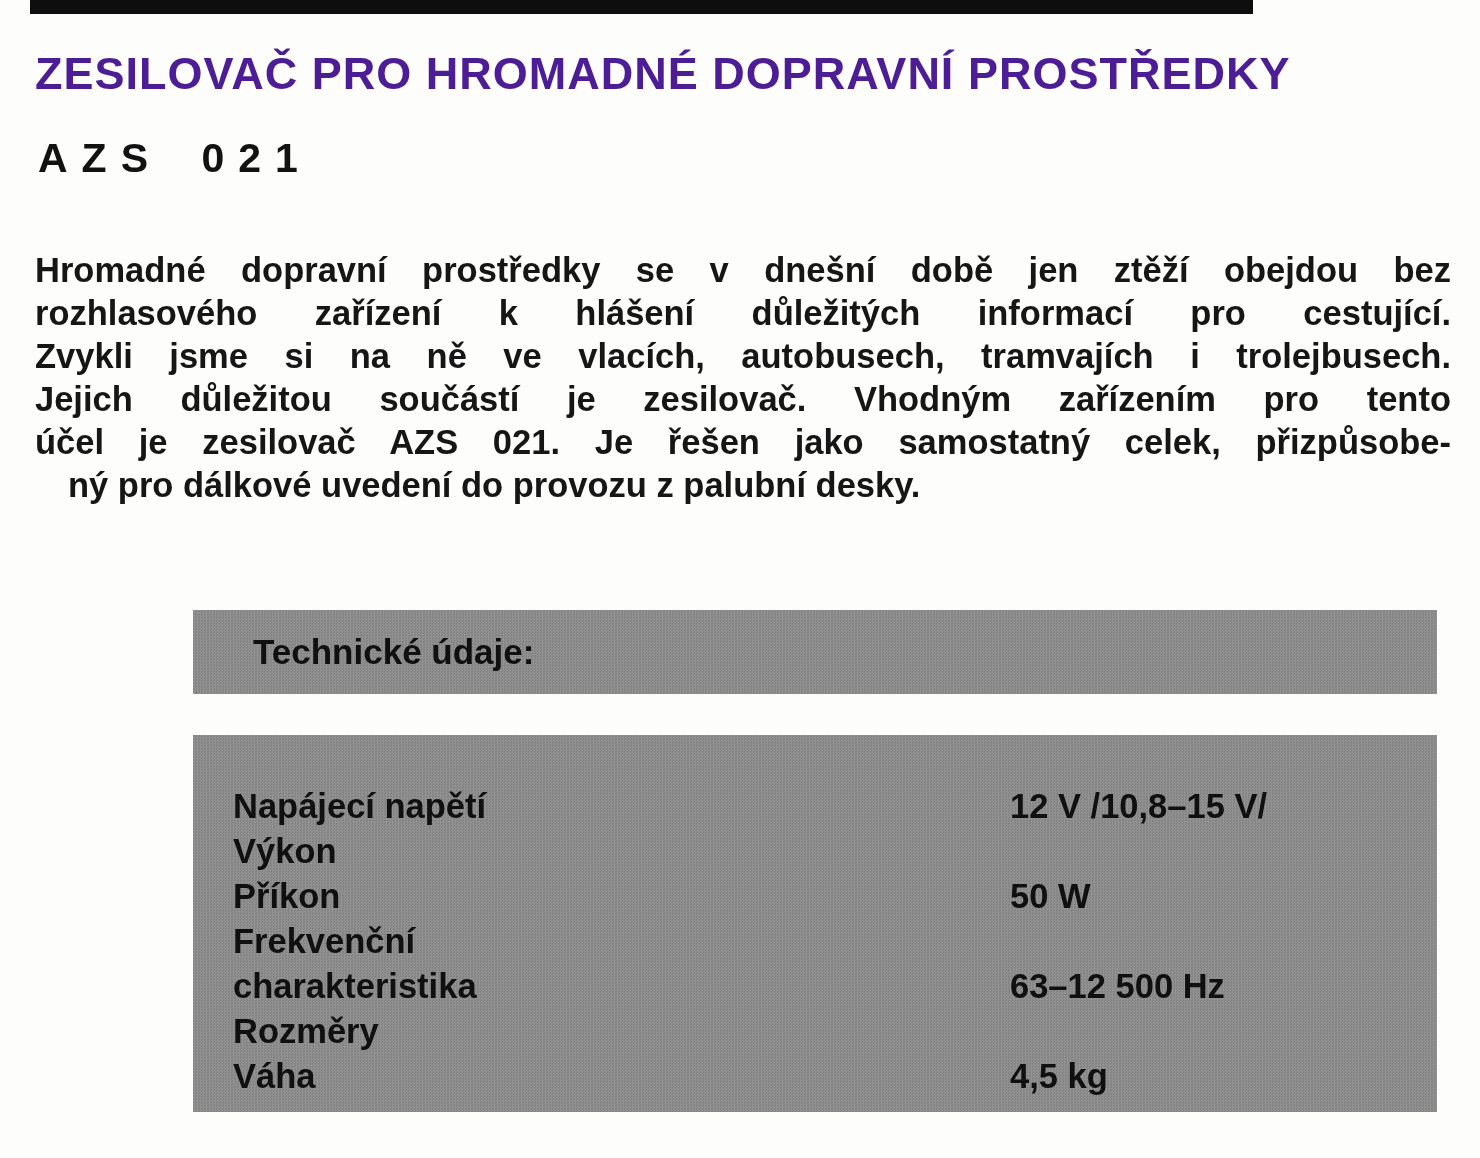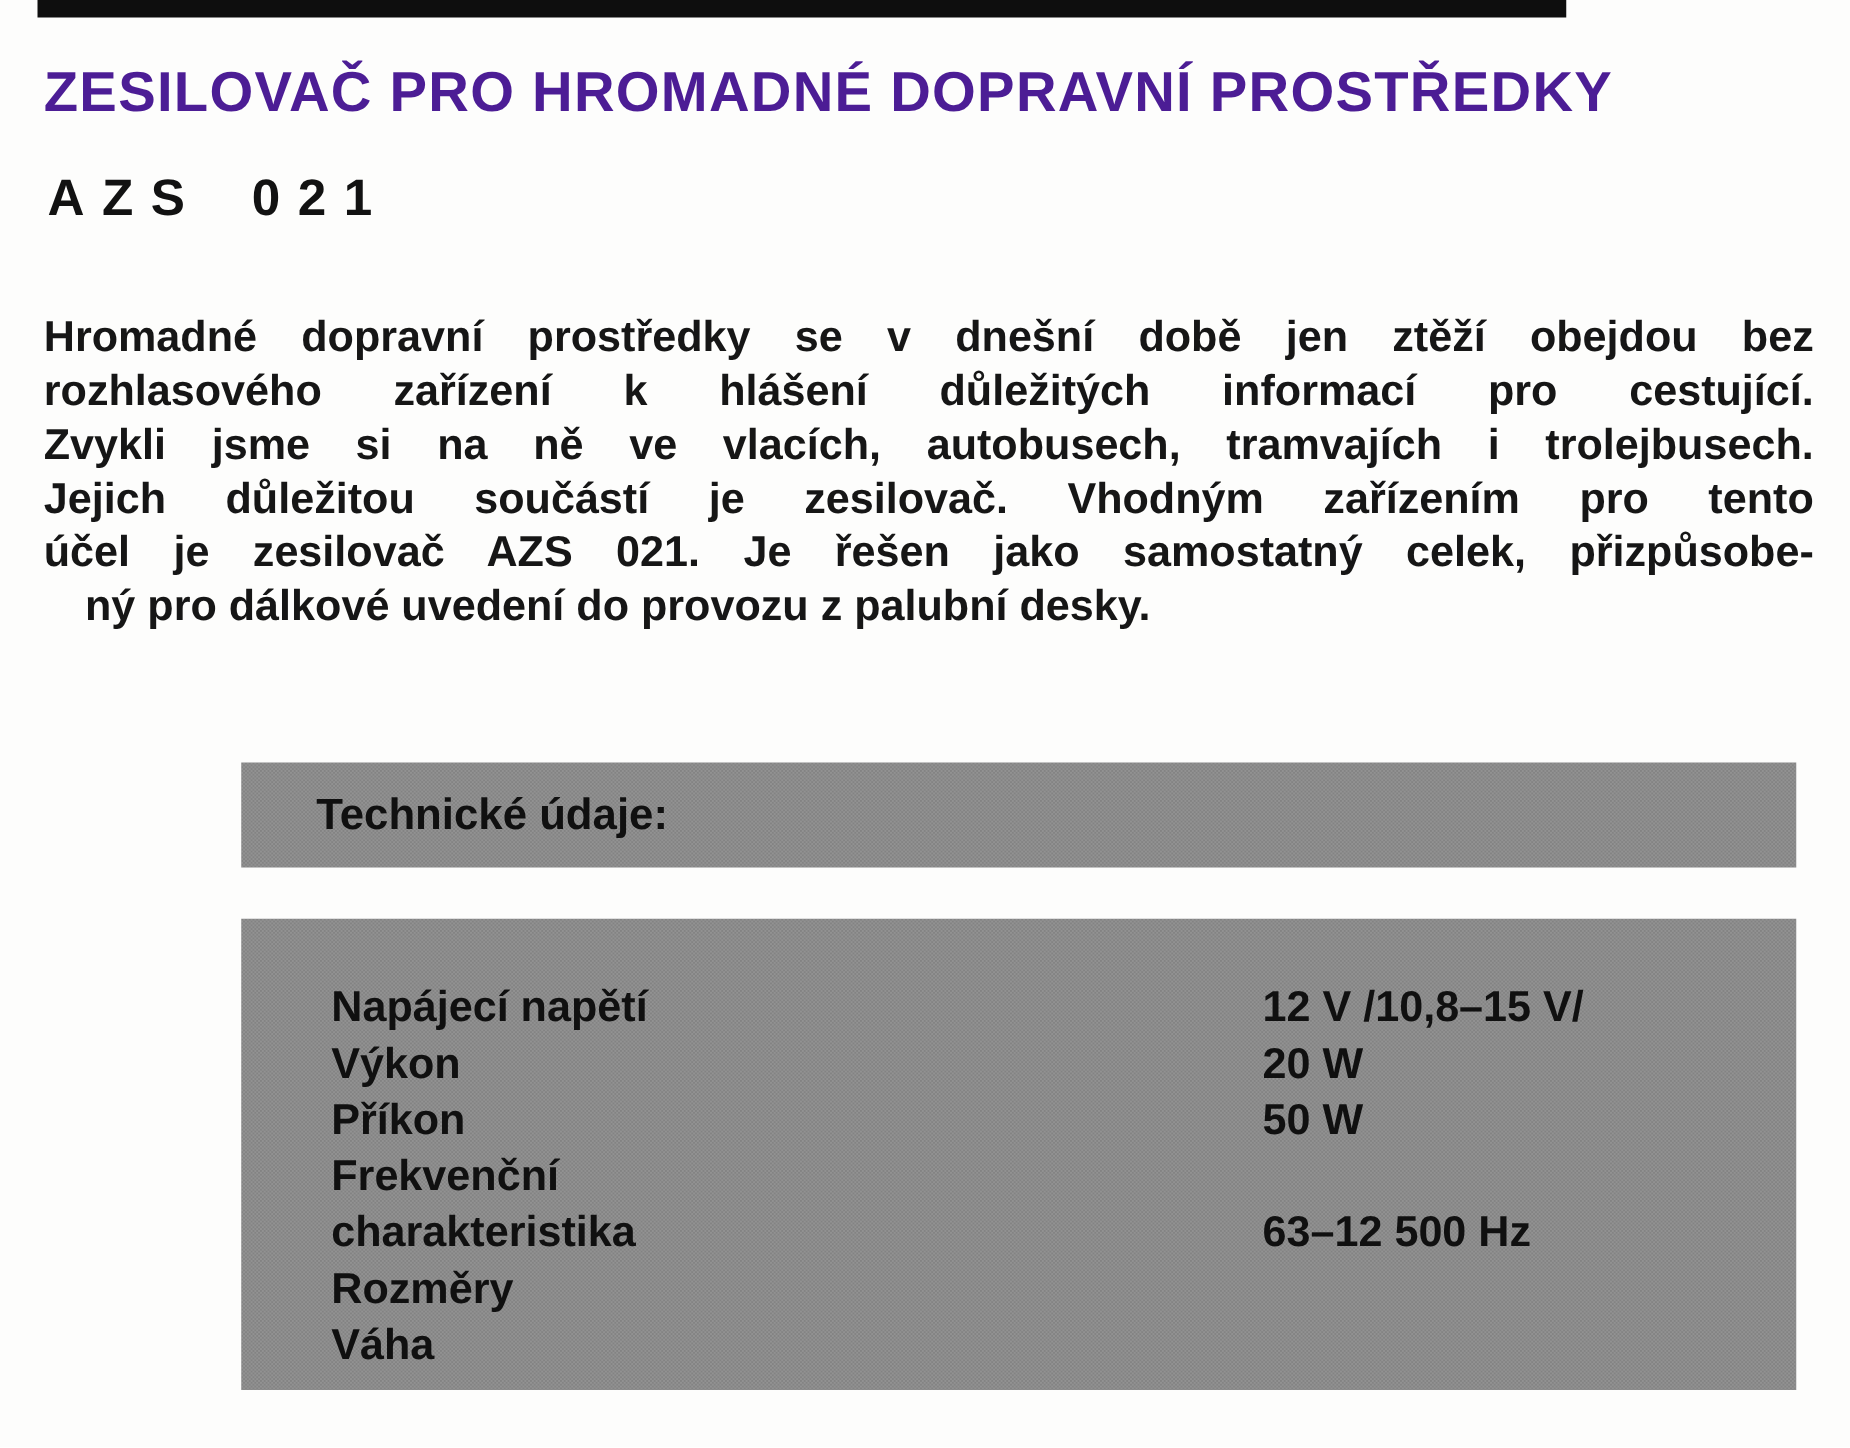--- a/index.html
+++ b/index.html
@@ -101,21 +101,21 @@
     box-sizing: border-box;
     padding: 49px 20px 0 40px;
     font-size: 34.5px;
     line-height: 45px;
     color: #101010;
   }
   .spec-row {
     display: grid;
     grid-template-columns: 777px 1fr;
   }
-  .spec-label { white-space: nowrap; margin-left: 32px; }
+  .spec-label { white-space: nowrap; }
   .spec-value { white-space: nowrap; }
 </style>
 </head>
 <body>
 
 <div class="page">
 
   <div class="top-bar"></div>
 
   <h1 class="title" style="margin:0; font-weight:700;">ZESILOVAČ PRO HROMADNÉ DOPRAVNÍ PROSTŘEDKY</h1>
@@ -135,35 +135,35 @@
     <span>Technické údaje:</span>
   </div>
 
   <div class="specs-box gray">
     <div class="spec-row">
       <span class="spec-label">Napájecí napětí</span>
       <span class="spec-value">12 V /10,8–15 V/</span>
     </div>
     <div class="spec-row">
       <span class="spec-label">Výkon</span>
-      <span class="spec-value">20 W</span>
     </div>
     <div class="spec-row">
       <span class="spec-label">Příkon</span>
       <span class="spec-value">50 W</span>
     </div>
     <div class="spec-row">
       <span class="spec-label">Frekvenční</span>
       <span class="spec-value"></span>
     </div>
     <div class="spec-row">
       <span class="spec-label">charakteristika</span>
       <span class="spec-value">63–12 500 Hz</span>
     </div>
     <div class="spec-row">
       <span class="spec-label">Rozměry</span>
     </div>
     <div class="spec-row">
       <span class="spec-label">Váha</span>
+      <span class="spec-value">4,5 kg</span>
     </div>
   </div>
 
 </div>
 
 </body></html>

